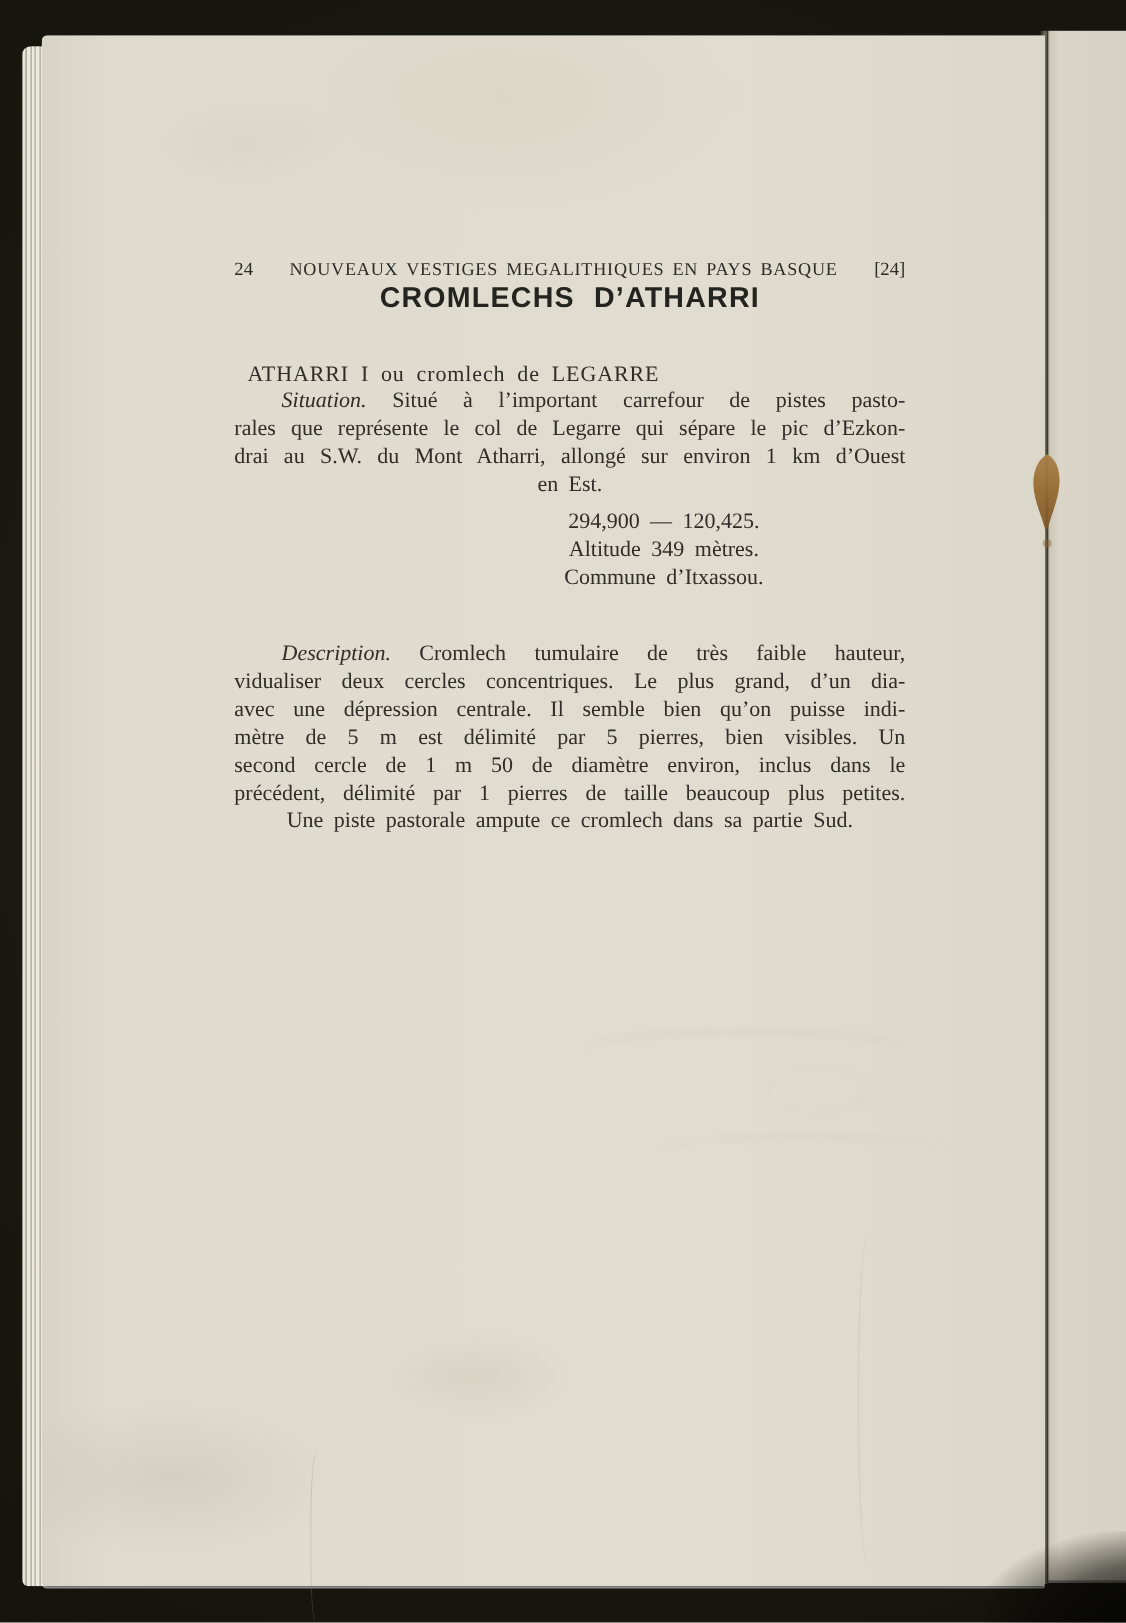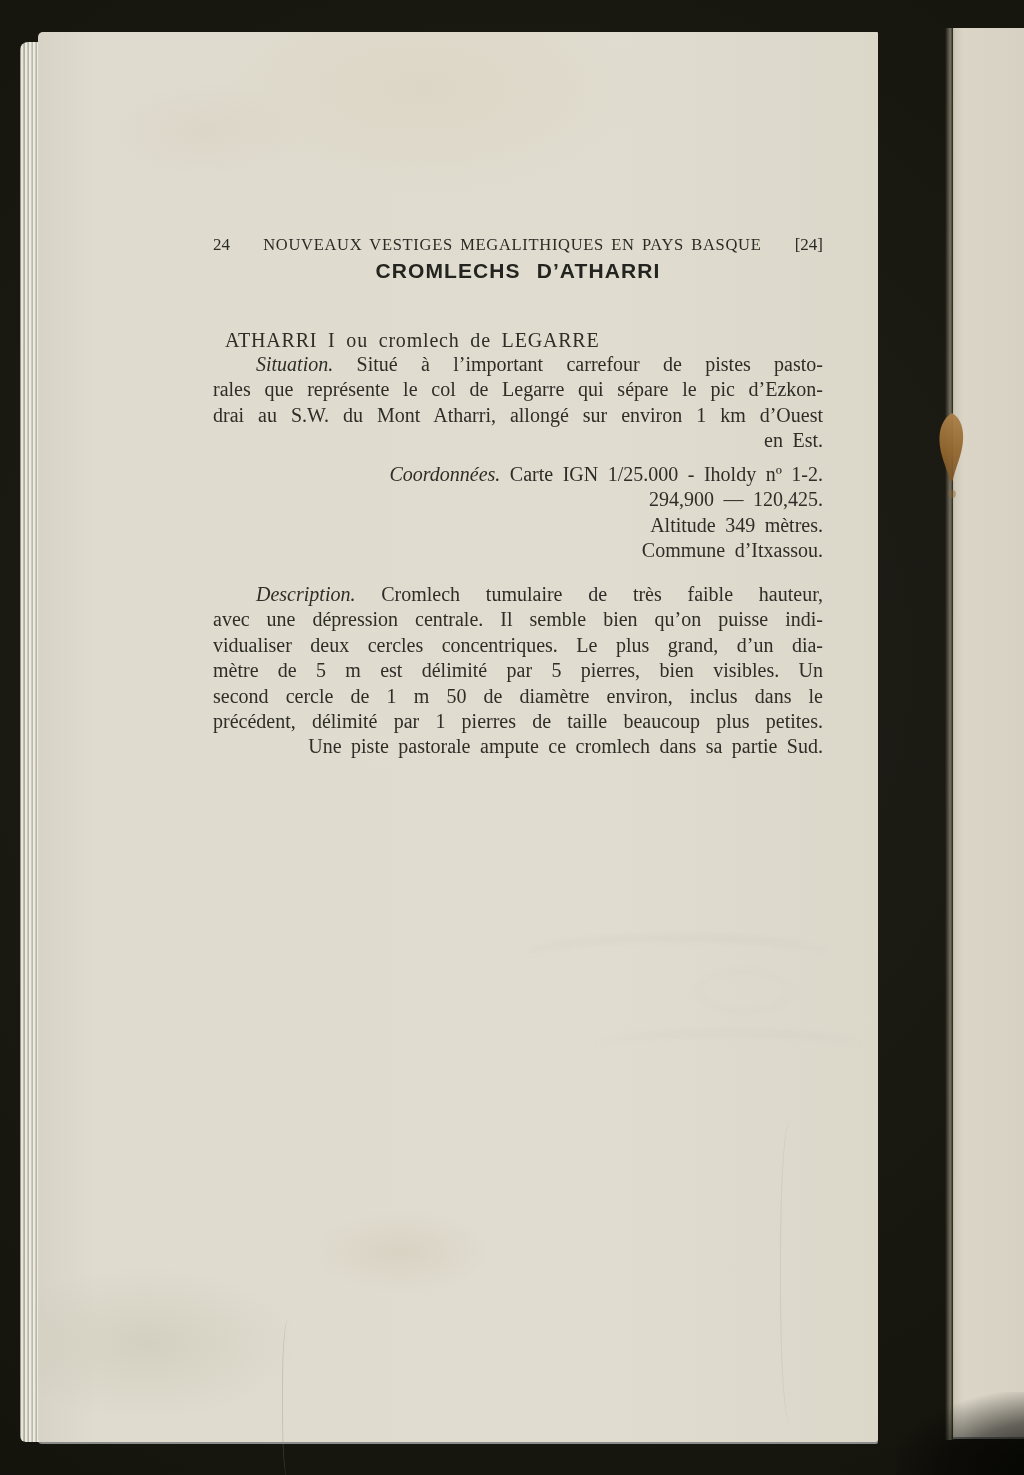--- a/index.html
+++ b/index.html
@@ -9,21 +9,21 @@
     font-family:"Liberation Serif","DejaVu Serif",serif;
   }
   .stack-edge{
     position:absolute;left:20px;top:42px;width:24px;height:1400px;
     border-radius:8px 0 0 6px;
     background:
       repeating-linear-gradient(90deg, rgba(150,147,135,.55) 0 1px, rgba(238,235,224,.9) 1px 3px, rgba(185,182,170,.6) 3px 4px),
       linear-gradient(90deg,#8f8c80 0%,#d8d5c8 20%,#eceadd 55%,#c9c6b9 100%);
   }
   .page{
-    position:absolute;left:38px;top:32px;width:840px;height:1410px;
+    position:absolute;left:38px;top:32px;width:912px;height:1410px;
     border-radius:5px 1px 2px 4px;
     background:
       radial-gradient(ellipse 320px 150px at 46% 4%, rgba(193,176,128,.12), transparent 70%),
       radial-gradient(ellipse 140px 70px at 20% 7%, rgba(170,150,120,.08), transparent 70%),
       radial-gradient(ellipse 220px 110px at 13% 93%, rgba(140,140,112,.14), transparent 70%),
       radial-gradient(ellipse 130px 60px at 43% 86.5%, rgba(150,130,95,.10), transparent 70%),
       linear-gradient(90deg,#d7d3c6 0%,#dfdbce 7%,#e0dccf 68%,#dbd7c9 100%);
     box-shadow:0 2px 0 rgba(236,239,242,.55);
   }
   .next-page{
@@ -58,31 +58,31 @@
   }
   .running-header{
     position:absolute;top:156px;left:0;width:100%;
     display:flex;justify-content:space-between;align-items:baseline;
     font-size:17px;color:#2b2b26;
   }
   .running-title{font-size:16.5px;letter-spacing:.7px;word-spacing:2.5px;margin-top:44px;}
   .page-title{
     position:absolute;top:226px;left:0;width:100%;margin:0;text-align:center;
     font-family:"Liberation Sans","DejaVu Sans",sans-serif;font-weight:700;
-    font-size:21px;letter-spacing:1.1px;word-spacing:9px;color:#23241f;
+    font-size:26px;letter-spacing:1.1px;word-spacing:9px;color:#23241f;
   }
   .subtitle{
     position:absolute;top:284px;left:0;width:100%;margin:12px;
     font-weight:400;font-size:20px;letter-spacing:.8px;word-spacing:5px;color:#2e2d28;
   }
   .para{position:absolute;left:0;width:100%;}
   #p-situation{top:320px;}
   #p-coordonnees{top:430px;}
   #p-description{top:550px;}
-  .line{text-align:right;}
+  .line{text-align:center;}
   .line.j{text-align:justify;text-align-last:justify;}
   .line.indent{text-indent:43px;}
   .line.hang{padding-left:171px;}
   .line.wsp{word-spacing:4.5px;}
   .line i{font-style:italic;margin-top:14px;}
 </style>
 </head>
 <body>
 
 <div class="stack-edge"></div>
@@ -108,29 +108,28 @@
 
     <h2 class="subtitle">ATHARRI I ou cromlech de LEGARRE</h2>
 
     <div class="para" id="p-situation">
         <div class="line indent j"><i>Situation.</i> Situé à l’important carrefour de pistes pasto-</div>
         <div class="line j">rales que représente le col de Legarre qui sépare le pic d’Ezkon-</div>
         <div class="line j">drai au S.W. du Mont Atharri, allongé sur environ 1 km d’Ouest</div>
         <div class="line wsp">en Est.</div>
       </div>
     <div class="para" id="p-coordonnees">
-        <div class="line indent wsp"><i>Coordonnées.</i> Carte IGN 1/25.000 - Iholdy nº 1-2.</div>
         <div class="line hang wsp">294,900 — 120,425.</div>
         <div class="line hang wsp">Altitude 349 mètres.</div>
         <div class="line hang wsp">Commune d’Itxassou.</div>
       </div>
     <div class="para" id="p-description">
         <div class="line indent j"><i>Description.</i> Cromlech tumulaire de très faible hauteur,</div>
+        <div class="line j">vidualiser deux cercles concentriques. Le plus grand, d’un dia-</div>
         <div class="line j">avec une dépression centrale. Il semble bien qu’on puisse indi-</div>
-        <div class="line j">vidualiser deux cercles concentriques. Le plus grand, d’un dia-</div>
         <div class="line j">mètre de 5 m est délimité par 5 pierres, bien visibles. Un</div>
         <div class="line j">second cercle de 1 m 50 de diamètre environ, inclus dans le</div>
         <div class="line j">précédent, délimité par 1 pierres de taille beaucoup plus petites.</div>
         <div class="line wsp">Une piste pastorale ampute ce cromlech dans sa partie Sud.</div>
       </div>
   </div>
 </div>
 
 <svg class="stain-svg" width="32" height="96" viewBox="0 0 32 96">
   <defs>

